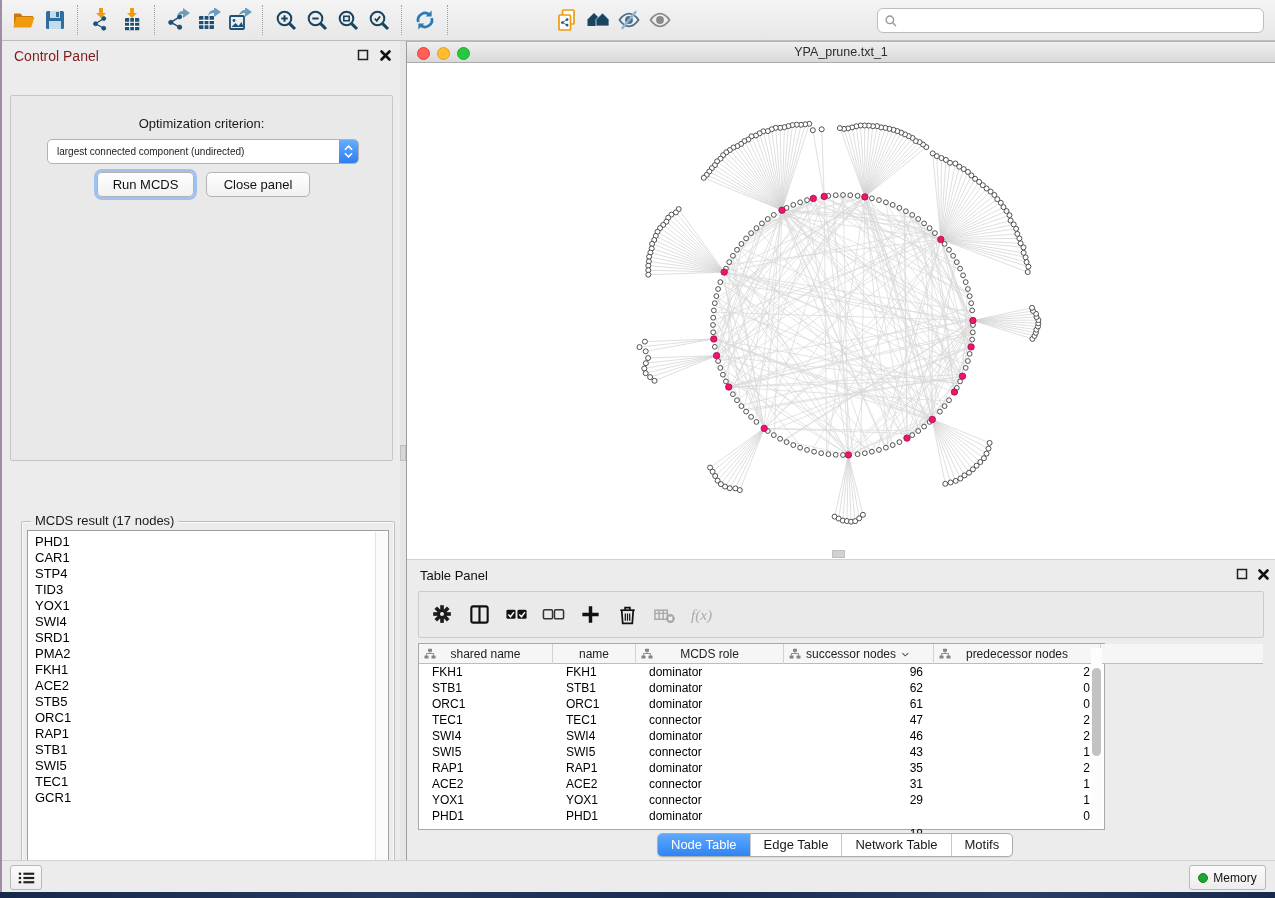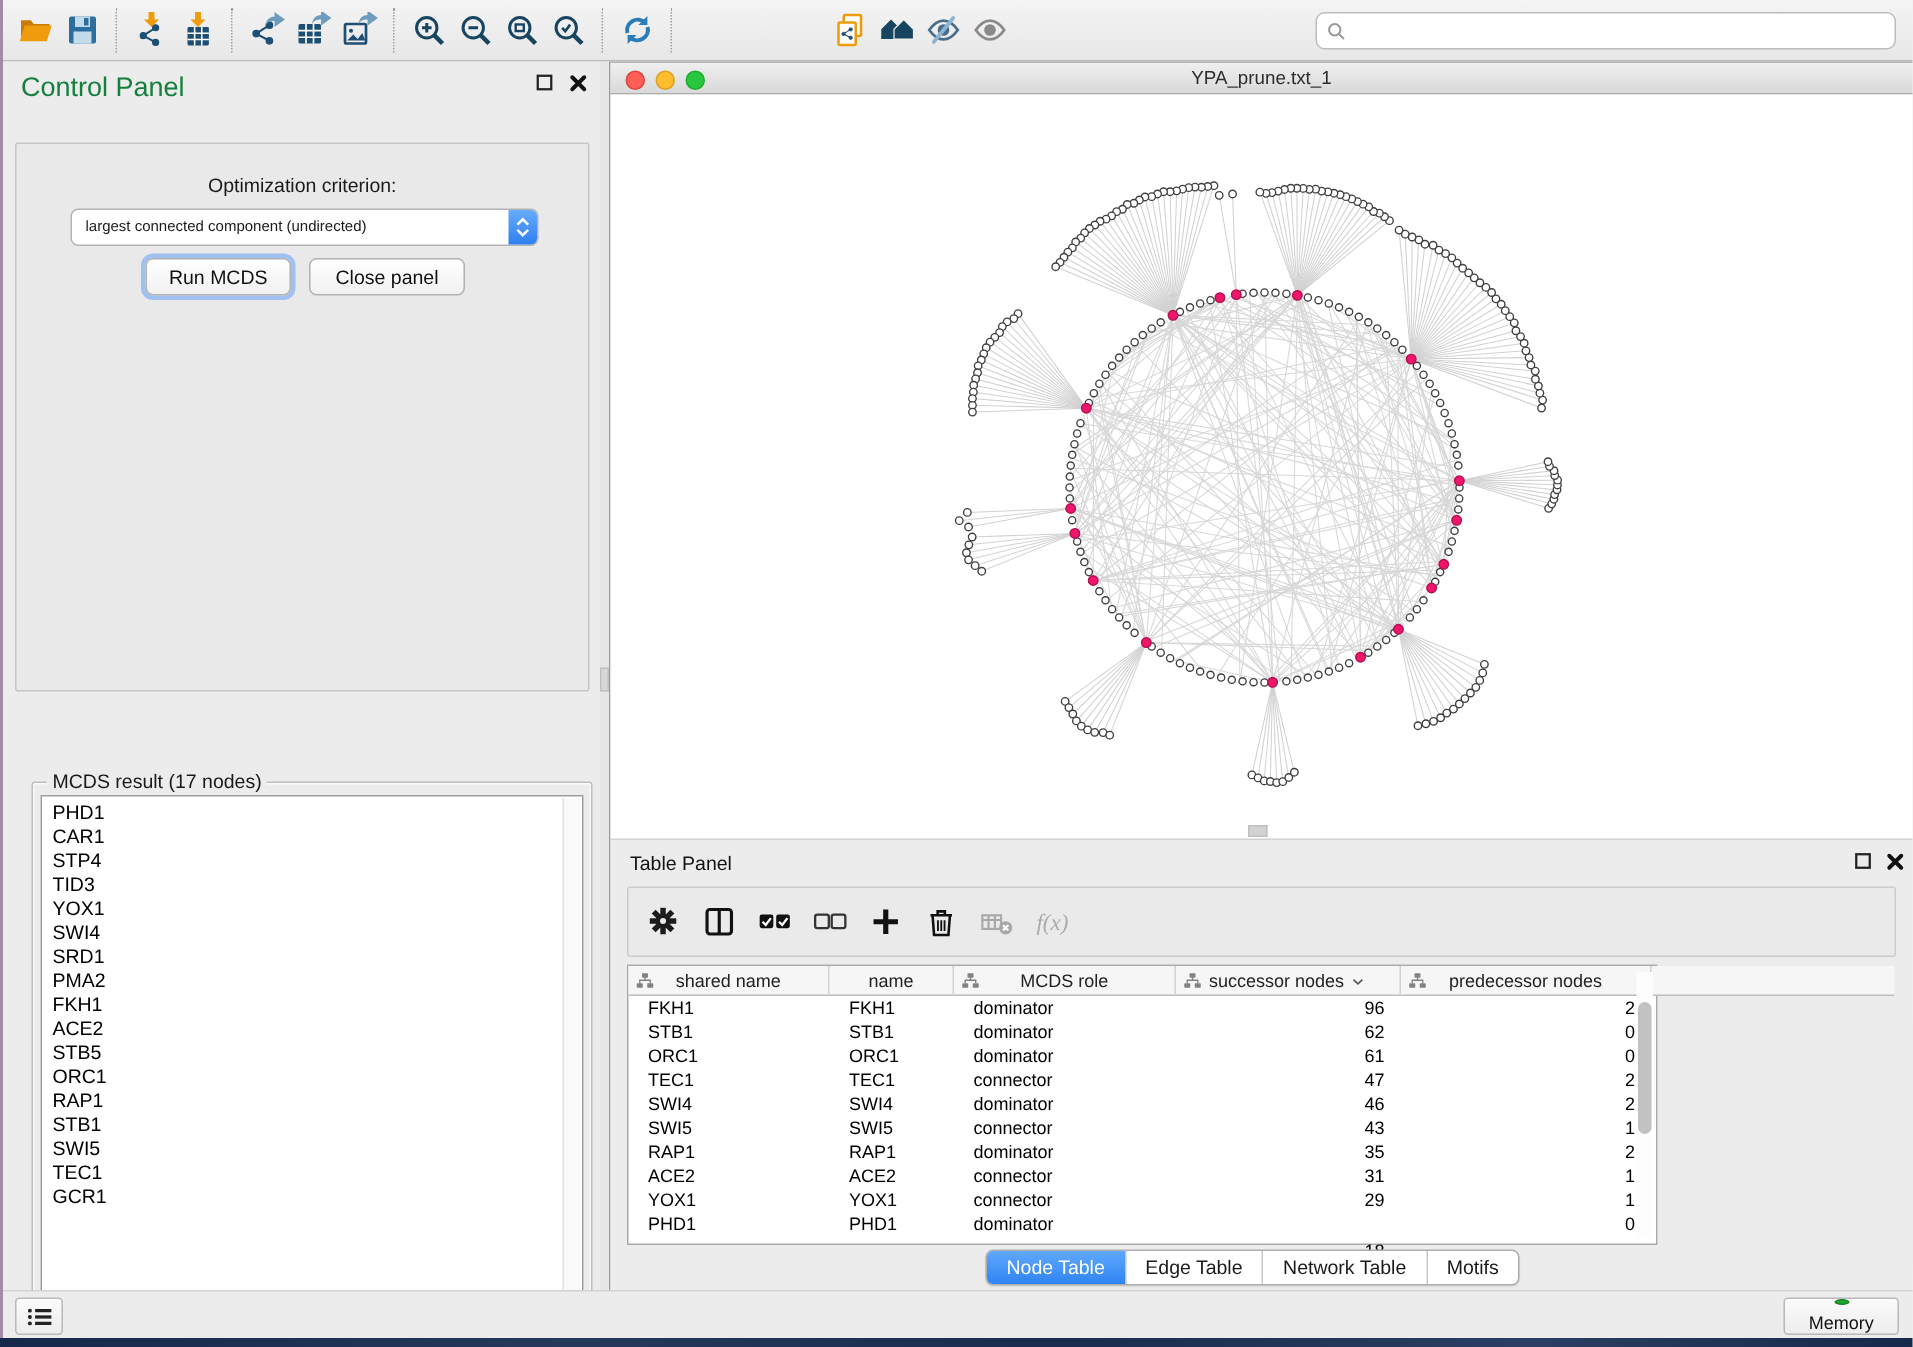--- a/index.html
+++ b/index.html
@@ -21,21 +21,21 @@
   .tb-sep { width:0; height:30px; border-left:1px dotted #9f9f9f; margin:0 7px; }
   .tb-gap { width:96px; }
   #search-wrap { position:absolute; left:875px; top:8px; width:387px; height:25px;
     background:#fff; border:1px solid #bdbdbd; border-radius:6px; display:flex; align-items:center; padding:0 6px; }
   #search-wrap svg { width:14px; height:14px; flex:0 0 auto; }
   #search-input { border:none; outline:none; flex:1; height:20px; font-size:13px; margin-left:4px; background:transparent; }
 
   
   #control-panel { position:absolute; left:2px; top:41px; width:398px; height:819px; background:#ececec; }
   #cp-titlebar { position:absolute; left:0; top:0; width:100%; height:26px; }
-  #cp-title { position:absolute; left:12px; top:7px; font-size:18px; color:#15803d; }
+  #cp-title { position:absolute; left:12px; top:7px; font-size:14px; color:#7f1d1d; }
   .panel-float { position:absolute; width:15px; height:15px; top:7px; }
   .panel-close { position:absolute; width:15px; height:15px; top:7px; }
   #cp-float { left:354px; } #cp-close { left:376px; }
   .seg { display:flex; border:1px solid #adadad; border-radius:5px; background:#fff; overflow:hidden;
     box-shadow:0 1px 1px rgba(0,0,0,.08); }
   .seg .s { padding:3px 13px 4px; font-size:13px; color:#1a1a1a; border-left:1px solid #c8c8c8; white-space:nowrap; }
   .seg .s:first-child { border-left:none; }
   .seg .s.sel { background:linear-gradient(#5fa9fd,#2f84f4); color:#fff; border-left-color:#2f84f4; }
   #cp-tabs { position:absolute; left:77px; top:31px; }
   #cp-inner { position:absolute; left:8px; top:54px; width:383px; height:366px;
@@ -99,21 +99,21 @@
   #tp-scroll { position:absolute; right:2px; top:4px; width:11px; height:177px; background:#fdfdfd; }
   #tp-thumb { position:absolute; left:1px; top:20px; width:9px; height:88px; background:#c2c2c2; border-radius:5px; }
   #tp-tabs { position:absolute; left:250px; top:273px; }
 
   
   #status-bar { position:absolute; left:2px; top:860px; width:1273px; height:32px; background:#ececec; border-top:1px solid #d2d2d2; }
   #list-btn { position:absolute; left:8px; top:4px; width:32px; height:25px; background:linear-gradient(#fbfbfb,#ededed);
     border:1px solid #b9b9b9; border-radius:3px; display:flex; align-items:center; justify-content:center; }
   #list-btn svg { width:17px; height:14px; }
   #memory-btn { position:absolute; right:9px; top:4px; width:77px; height:25px; background:linear-gradient(#fbfbfb,#ededed);
-    border:1px solid #b9b9b9; border-radius:3px; display:flex; align-items:center; justify-content:center; gap:5px; font-size:12px; color:#111;flex-direction:column; }
+    border:1px solid #b9b9b9; border-radius:3px; display:flex; align-items:center; justify-content:center; gap:5px; font-size:12px; color:#111; }
   #memory-dot { width:10px; height:10px; border-radius:50%; background:#1ea632; border:1px solid #13851f; }
 </style>
 </head>
 <body>
 
 <div id="app">
   <div id="strip-left"></div>
   <div id="strip-bottom"></div>
 
   <div id="toolbar">

